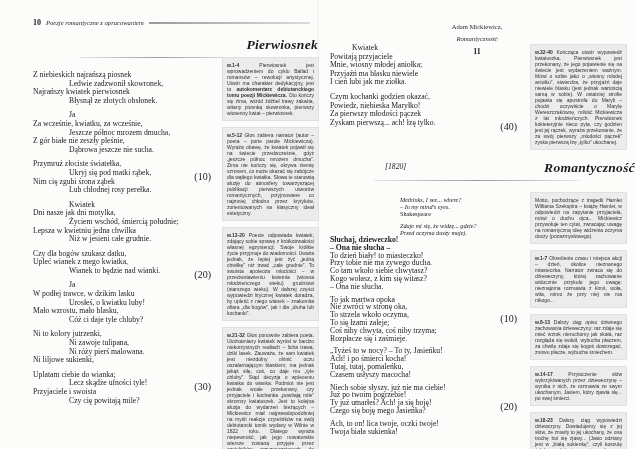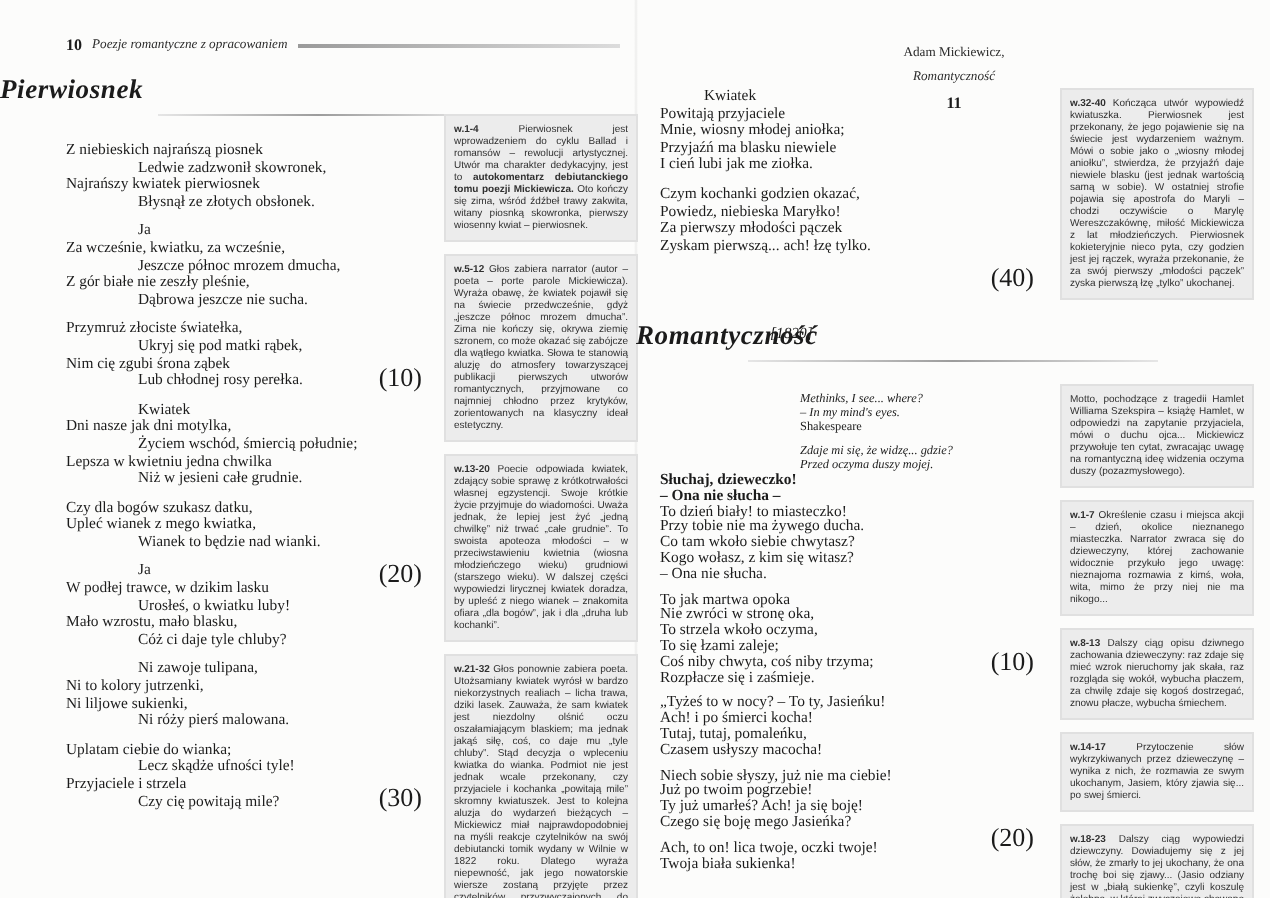--- a/index.html
+++ b/index.html
@@ -17,41 +17,41 @@
   .runhead{position:absolute; top:18px; display:flex; align-items:center; gap:5px;text-align:right;}
   .left .runhead{left:33px; width:277px;}
   .right .runhead{left:12px; width:294px;flex-direction:column;}
   .pagenum{font-weight:bold; font-size:8px;}
   .rh-italic{font-style:italic; font-size:6.6px; color:#2a2a2a; white-space:nowrap;}
   .rh-roman{font-style:normal;}
   .rh-rule{flex:1; height:2px; background:linear-gradient(to right,#9a9a9a,#dcdcdc);}
   .right .rh-rule{background:linear-gradient(to left,#9a9a9a,#dcdcdc);}
 
   
-  .title-block{position:absolute; left:0; width:100%; text-align:left;}
+  .title-block{position:absolute; left:0; width:100%; text-align:right;}
   .left .title-block{top:37px;} .right .title-block{top:160px;}
   .poem-title{font-weight:bold; font-style:italic; font-size:13.5px; letter-spacing:.3px;}
   .title-rule{height:1px; margin:4px auto 0 auto;
     background:linear-gradient(to right,#e6e6e6,#9c9c9c,#e6e6e6);}
   .left .title-rule{width:160px;} .right .title-rule{width:205px;}
 
   
   .poem{position:absolute; font-size:7.7px; line-height:8.6px;}
   .left .poem{top:71px; left:33px; width:178px;}
   .right .poem-top{top:44px; left:12px; width:187px;}
   .right .poem-main{top:236px; left:12px; width:187px; line-height:7.8px;}
   .stanza{margin-bottom:6px;}
   .poem-main .stanza{margin-bottom:5px;}
   .pline{position:relative; white-space:nowrap;}
   .pline.ind1{margin-left:36px;}
   .pline.ind2{margin-left:22px;}
   .pline.ind3{margin-left:55px;margin-top:36px;}
   .pline.bold{font-weight:bold;}
   .pline.ital{font-style:italic;}
-  .lnum{position:absolute; right:0; top:16px; font-size:13px; font-weight:normal; font-style:normal;}
+  .lnum{position:absolute; right:0; top:4px; font-size:10px; font-weight:normal; font-style:normal;}
 
   
   .motto{position:absolute; top:196px; left:82px; font-size:6.2px; line-height:7.2px;}
   .motto .stanza{margin-bottom:4px;}
 
   
   .notes{position:absolute; width:97px;}
   .left .notes{top:57px; left:222px;}
   .right .notes-a{top:44px; left:212px;}
   .right .notes-b{top:192px; left:212px;}
@@ -112,29 +112,29 @@
           <div class="pline ind1">Wianek to będzie nad wianki.<span class="lnum">(20)</span></div>
         </div>
         <div class="stanza">
           <div class="pline ind1">Ja</div>
           <div class="pline">W podłej trawce, w dzikim lasku</div>
           <div class="pline ind1">Urosłeś, o kwiatku luby!</div>
           <div class="pline">Mało wzrostu, mało blasku,</div>
           <div class="pline ind1">Cóż ci daje tyle chluby?</div>
         </div>
         <div class="stanza">
+          <div class="pline">Ni to kolory jutrzenki,</div>
           <div class="pline ind1">Ni zawoje tulipana,</div>
-          <div class="pline">Ni to kolory jutrzenki,</div>
+          <div class="pline ind1">Ni róży pierś malowana.</div>
           <div class="pline">Ni liljowe sukienki,</div>
-          <div class="pline ind1">Ni róży pierś malowana.</div>
         </div>
         <div class="stanza">
           <div class="pline">Uplatam ciebie do wianka;</div>
           <div class="pline ind1">Lecz skądże ufności tyle!<span class="lnum">(30)</span></div>
-          <div class="pline">Przyjaciele i strzela</div>
+          <div class="pline">Przyjaciele i swoista</div>
           <div class="pline ind1">Czy cię powitają mile?</div>
         </div>
       </div>
 
     <div class="notes">
         <div class="note"><span class="note-label">w.1-4</span><span> Pierwiosnek jest wprowadzeniem do cyklu Ballad i romansów – rewolucji artystycznej. Utwór ma charakter dedykacyjny, jest to </span><b>autokomentarz debiutanckiego tomu poezji Mickiewicza.</b><span> Oto kończy się zima, wśród źdźbeł trawy zakwita, witany piosnką skowronka, pierwszy wiosenny kwiat – pierwiosnek.</span></div>
         <div class="note"><span class="note-label">w.5-12</span><span> Głos zabiera narrator (autor – poeta – porte parole Mickiewicza). Wyraża obawę, że kwiatek pojawił się na świecie przedwcześnie, gdyż „jeszcze północ mrozem dmucha”. Zima nie kończy się, okrywa ziemię szronem, co może okazać się zabójcze dla wątłego kwiatka. Słowa te stanowią aluzję do atmosfery towarzyszącej publikacji pierwszych utworów romantycznych, przyjmowane co najmniej chłodno przez krytyków, zorientowanych na klasyczny ideał estetyczny.</span></div>
         <div class="note"><span class="note-label">w.13-20</span><span> Poecie odpowiada kwiatek, zdający sobie sprawę z krótkotrwałości własnej egzystencji. Swoje krótkie życie przyjmuje do wiadomości. Uważa jednak, że lepiej jest żyć „jedną chwilkę” niż trwać „całe grudnie”. To swoista apoteoza młodości – w przeciwstawieniu kwietnia (wiosna młodzieńczego wieku) grudniowi (starszego wieku). W dalszej części wypowiedzi lirycznej kwiatek doradza, by upleść z niego wianek – znakomita ofiara „dla bogów”, jak i dla „druha lub kochanki”.</span></div>
         <div class="note"><span class="note-label">w.21-32</span><span> Głos ponownie zabiera poeta. Utożsamiany kwiatek wyrósł w bardzo niekorzystnych realiach – licha trawa, dziki lasek. Zauważa, że sam kwiatek jest niezdolny olśnić oczu oszałamiającym blaskiem; ma jednak jakąś siłę, coś, co daje mu „tyle chluby”. Stąd decyzja o wpleceniu kwiatka do wianka. Podmiot nie jest jednak wcale przekonany, czy przyjaciele i kochanka „powitają mile” skromny kwiatuszek. Jest to kolejna aluzja do wydarzeń bieżących – Mickiewicz miał najprawdopodobniej na myśli reakcje czytelników na swój debiutancki tomik wydany w Wilnie w 1822 roku. Dlatego wyraża niepewność, jak jego nowatorskie wiersze zostaną przyjęte przez czytelników przyzwyczajonych do zupełnie innej twórczości, a nienawykłych do obcowania z ludowymi balladami.</span></div>
       </div>

